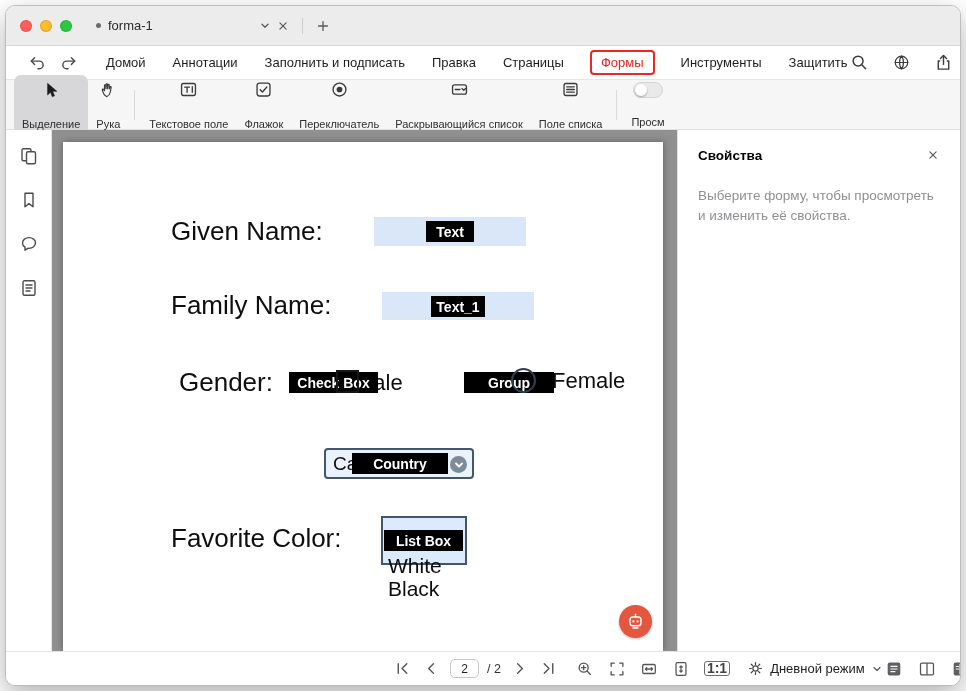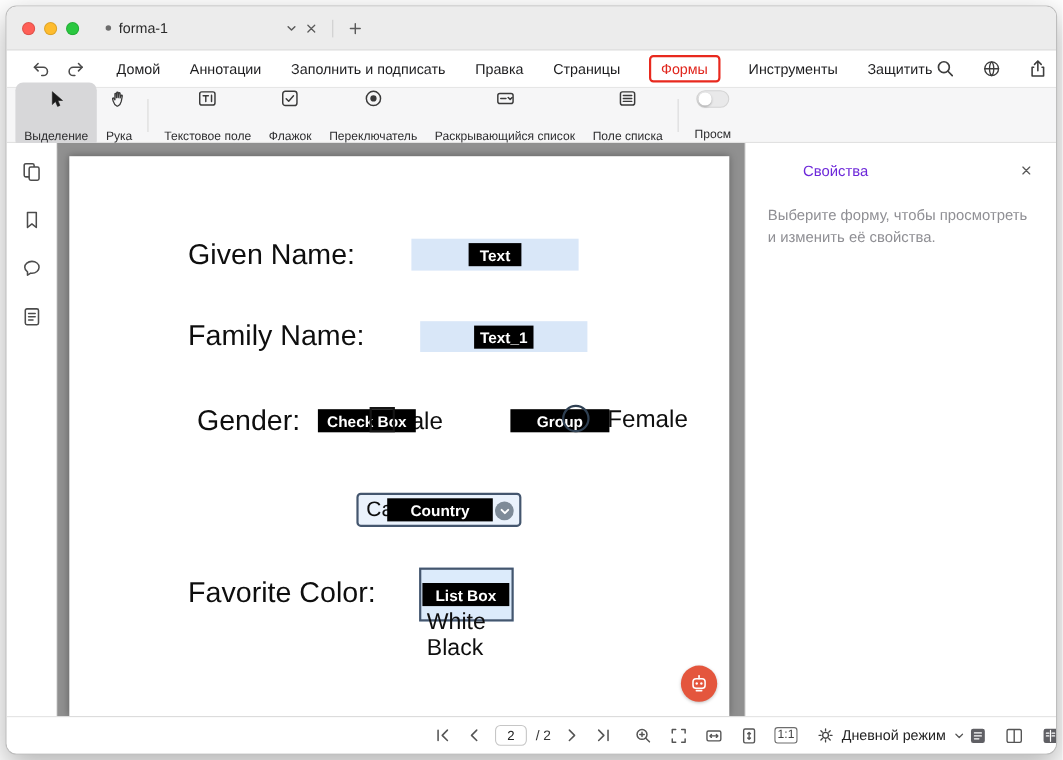--- a/index.html
+++ b/index.html
@@ -80,33 +80,33 @@
   .lb-item { position:absolute; left:5px; font-size:21px; color:#0e0e0e; z-index:1;margin-top:36px; }
   .lb-tag { left:1px; top:12px; width:79px; }
 
   .ai-button { position:absolute; left:556px; top:463px; width:33px; height:33px; border-radius:50%;
                background:#e4563d; border:none; cursor:pointer; display:flex; align-items:center;
                justify-content:center; box-shadow:0 1px 3px rgba(0,0,0,.25); }
 
   .props { width:283px; flex:0 0 auto; background:#fff; border-left:1px solid #e2e2e2;
            padding:16px 18px 0 20px; }
   .props-header { display:flex; align-items:center; justify-content:space-between; }
-  .props-title { font-size:13.5px; font-weight:normal; color:#6d28d9;margin-left:32px; }
+  .props-title { font-size:13.5px; font-weight:bold; color:#000000; }
   .props-msg { margin-top:22px; font-size:13.5px; color:#8f8f94; line-height:20px; max-width:242px; }
 
   
   .statusbar { height:34px; flex:0 0 auto; background:#fff; border-top:1px solid #e3e3e3;
                display:flex; align-items:center; font-size:12.5px; color:#333; white-space:nowrap; }
   .nav-group { display:flex; align-items:center; gap:8px; margin-left:386px; }
   .page-input { width:29px; height:19px; border:1px solid #c6c6c6; border-radius:5px; text-align:center;
                 font-size:12px; font-family:inherit; color:#222; background:#fff; }
   .page-total { color:#333; }
   .zoom-group { display:flex; align-items:center; gap:10px; margin-left:15px; }
-  .badge-11 { font-size:11px; border:1.3px solid #6d6d6d; border-radius:3px; padding:0 2px;
-              color:#444; font-weight:normal; line-height:13px; }
+  .badge-11 { font-size:14px; border:1.3px solid #6d6d6d; border-radius:3px; padding:0 2px;
+              color:#444; font-weight:bold; line-height:13px; }
   .day-group { display:flex; align-items:center; gap:6px; margin-left:15px; cursor:pointer; }
   .day-label { font-size:13px; color:#222; }
   .view-group { display:flex; align-items:center; gap:11px; margin-left:auto; margin-right:12px; }
 </style>
 </head>
 <body>
 
 <div class="window">
 
   <div class="tabbar">

